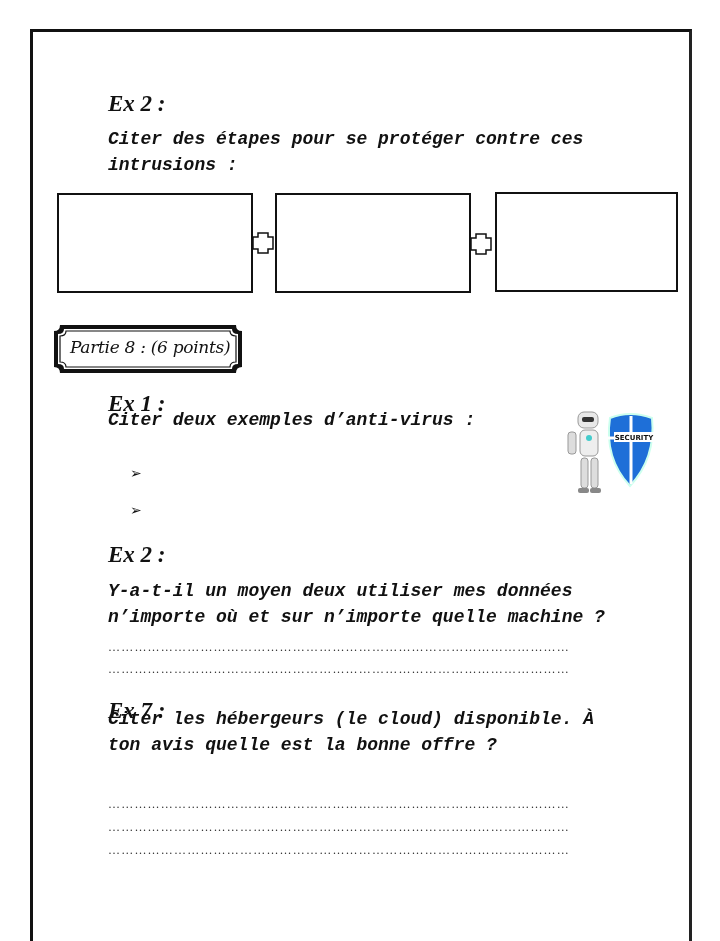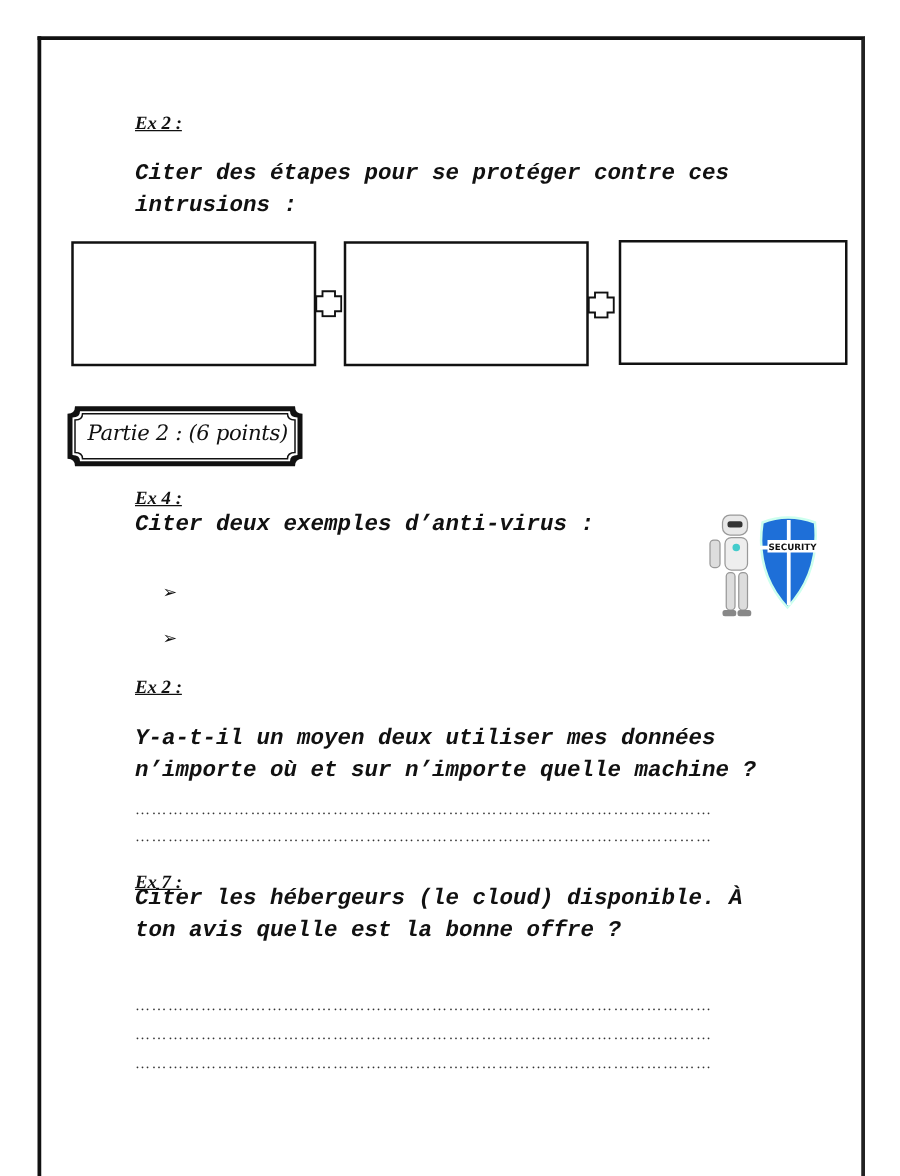--- a/index.html
+++ b/index.html
@@ -1,21 +1,21 @@
 <!DOCTYPE html>
 <html><head>
 <meta charset="utf-8">
 <style>
   html, body { margin: 0; padding: 0; background: #ffffff; }
   body { width: 720px; height: 941px; position: relative; overflow: hidden;
          font-family: "Liberation Serif", serif; color: #111; }
   .page-frame { position: absolute; left: 30px; top: 29px; width: 656px; height: 930px;
                 border-left: 3px solid #111; border-top: 3px solid #111; border-right: 3px solid #222; }
   .heading { position: absolute; left: 108px; font-weight: bold; font-style: italic;
-             text-decoration: underline; font-size: 15px; }
+             font-size: 23px; }
   .question { position: absolute; left: 108px; font-weight: bold; font-style: italic;
               font-size: 18px; line-height: 26px; width: 510px; font-family: Liberation Mono, monospace; }
   .step-box { position: absolute; top: 193px; height: 100px; border: 2px solid #111; background: #fff; box-sizing: border-box; }
   .connector { position: absolute; width: 22px; height: 22px; }
   .partie-banner { position: absolute; left: 52px; top: 323px; width: 192px; height: 52px; }
   .partie-label { position: absolute; left: 70px; top: 337px; font-style: italic;
                   font-size: 17px; font-family: "DejaVu Serif", serif; letter-spacing: -0.3px; }
   .bullet { position: absolute; left: 130px; font-size: 14px; }
   .dots { position: absolute; left: 108px; width: 492px; overflow: hidden; white-space: nowrap;
           font-size: 12px; letter-spacing: 1.2px; color: #333; }
@@ -37,23 +37,23 @@
 <svg class="connector" style="left:470px;top:233px" viewBox="0 0 22 22">
   <path d="M1 5 H6 V1 H16 V5 H21 V17 H16 V21 H6 V17 H1 Z" fill="#fff" stroke="#111" stroke-width="1.5"></path>
 </svg>
 <div class="step-box" style="left:495px;width:183px;top:192px"></div>
 
 <svg class="partie-banner" viewBox="0 0 192 52">
   <path d="M8 2 H184 Q184 8 190 8 V44 Q184 44 184 50 H8 Q8 44 2 44 V8 Q8 8 8 2 Z" fill="#111"></path>
   <path d="M12 6 H180 Q180 11 186 11 V41 Q180 41 180 46 H12 Q12 41 6 41 V11 Q12 11 12 6 Z" fill="#fff"></path>
   <path d="M14 8 H178 Q178 13 184 13 V39 Q178 39 178 44 H14 Q14 39 8 39 V13 Q14 13 14 8 Z" fill="none" stroke="#111" stroke-width="1.2"></path>
 </svg>
-<div class="partie-label">Partie 2 : (6 points)</div>
+<div class="partie-label">Partie 8 : (6 points)</div>
 
-<div class="heading" style="top:391px">Ex 4 :</div>
+<div class="heading" style="top:391px">Ex 1 :</div>
 <div class="question" style="top:407px">Citer deux exemples d’anti-virus :</div>
 <div class="bullet" style="top:465px">➢</div>
 <div class="bullet" style="top:502px">➢</div>
 
 <svg class="robot" viewBox="0 0 100 90">
 
   <rect x="18" y="4" width="20" height="16" rx="6" fill="#e8e8e8" stroke="#999"></rect>
   <rect x="22" y="9" width="12" height="5" rx="2" fill="#333"></rect>
   <rect x="20" y="22" width="18" height="26" rx="5" fill="#eee" stroke="#999"></rect>
   <circle cx="29" cy="30" r="3" fill="#4cc"></circle>

